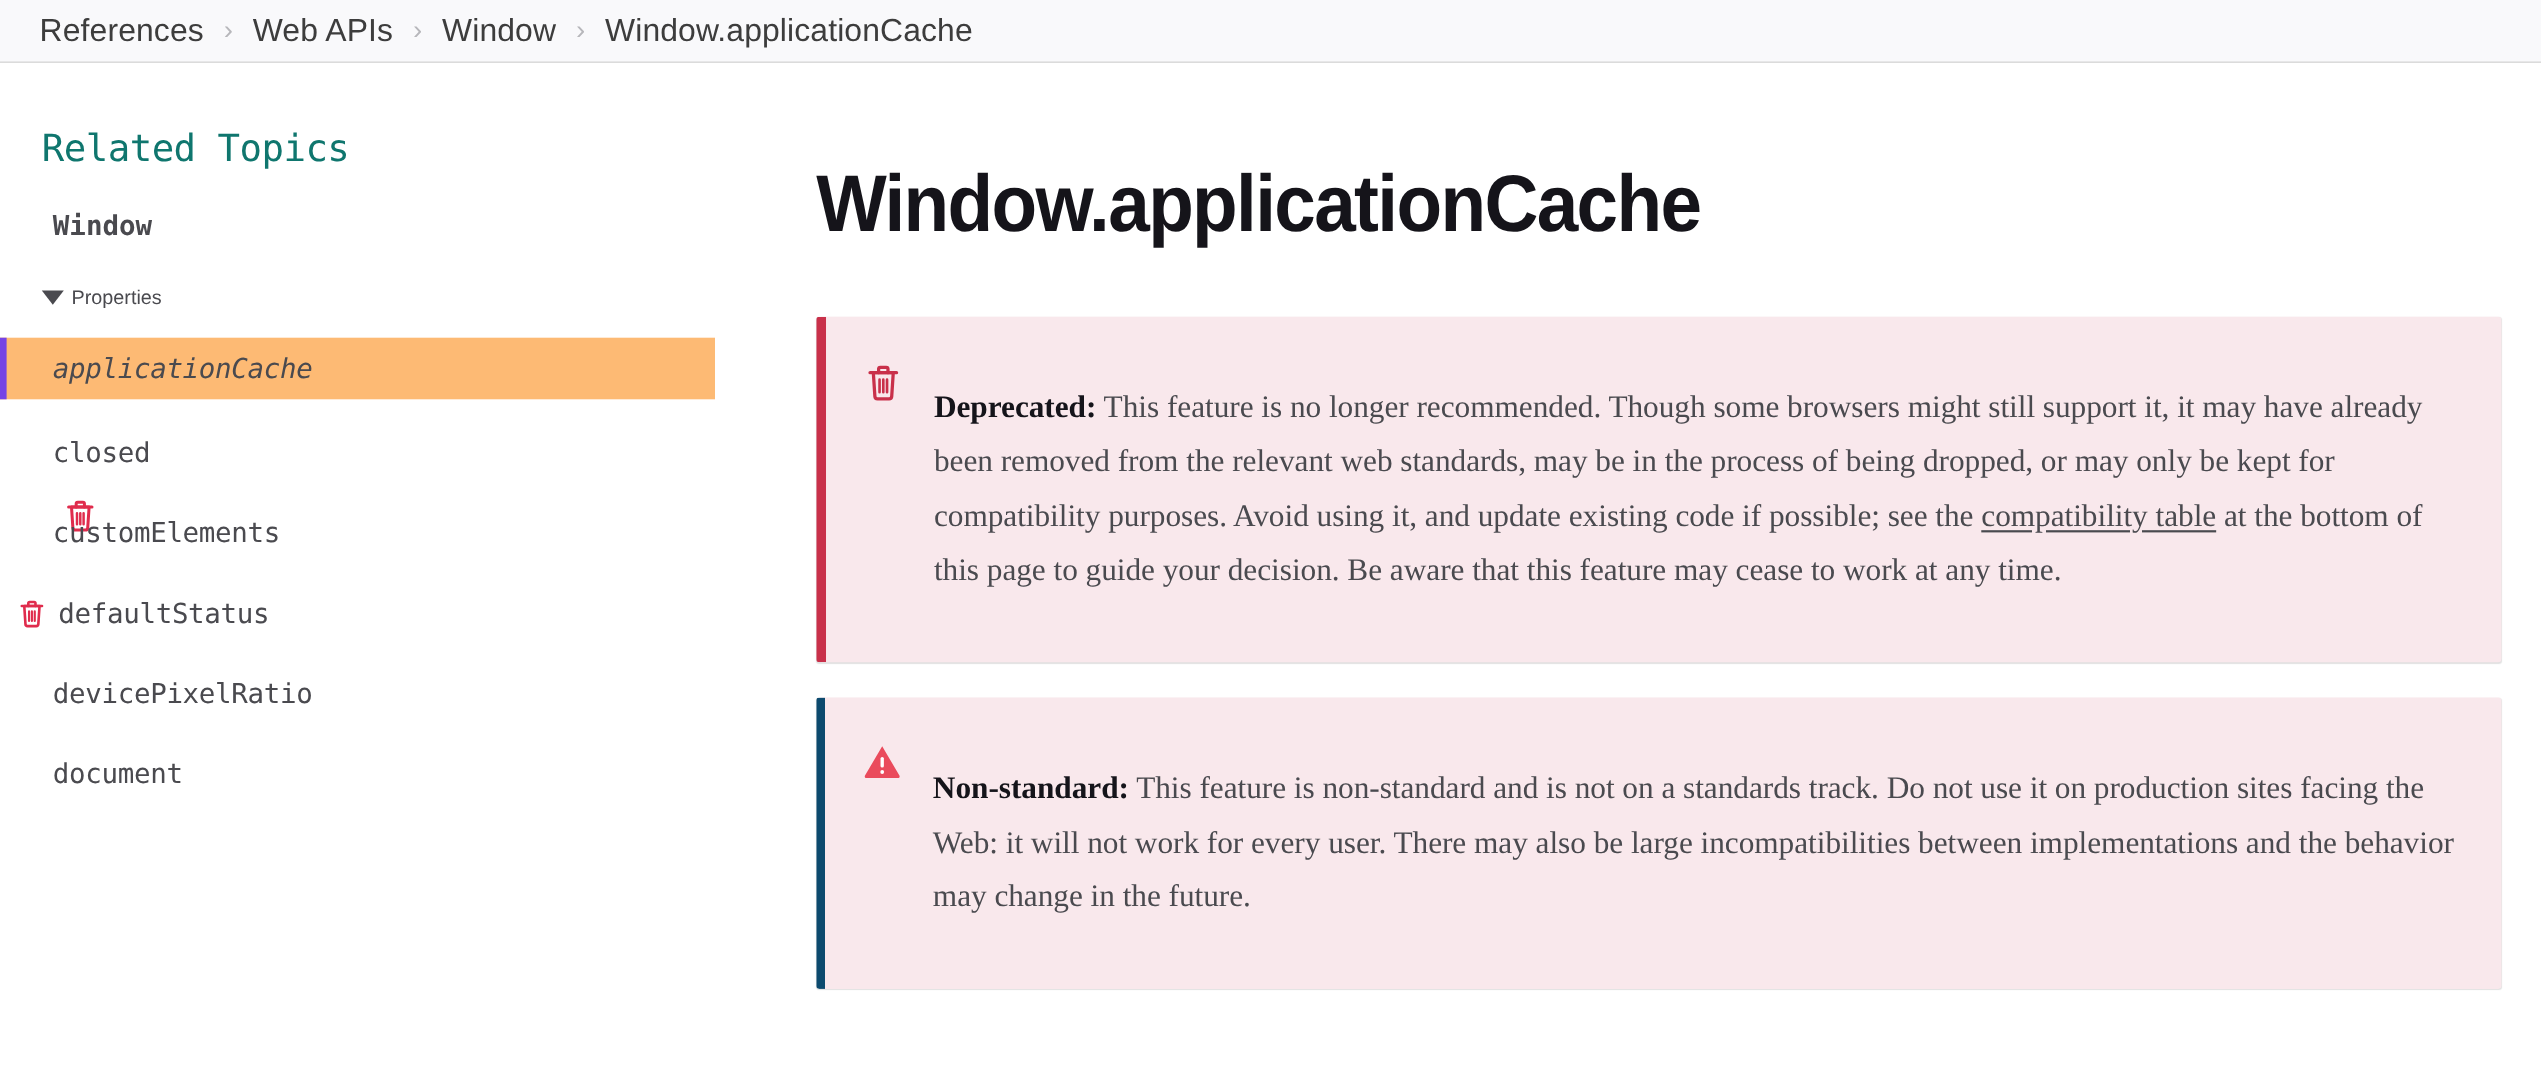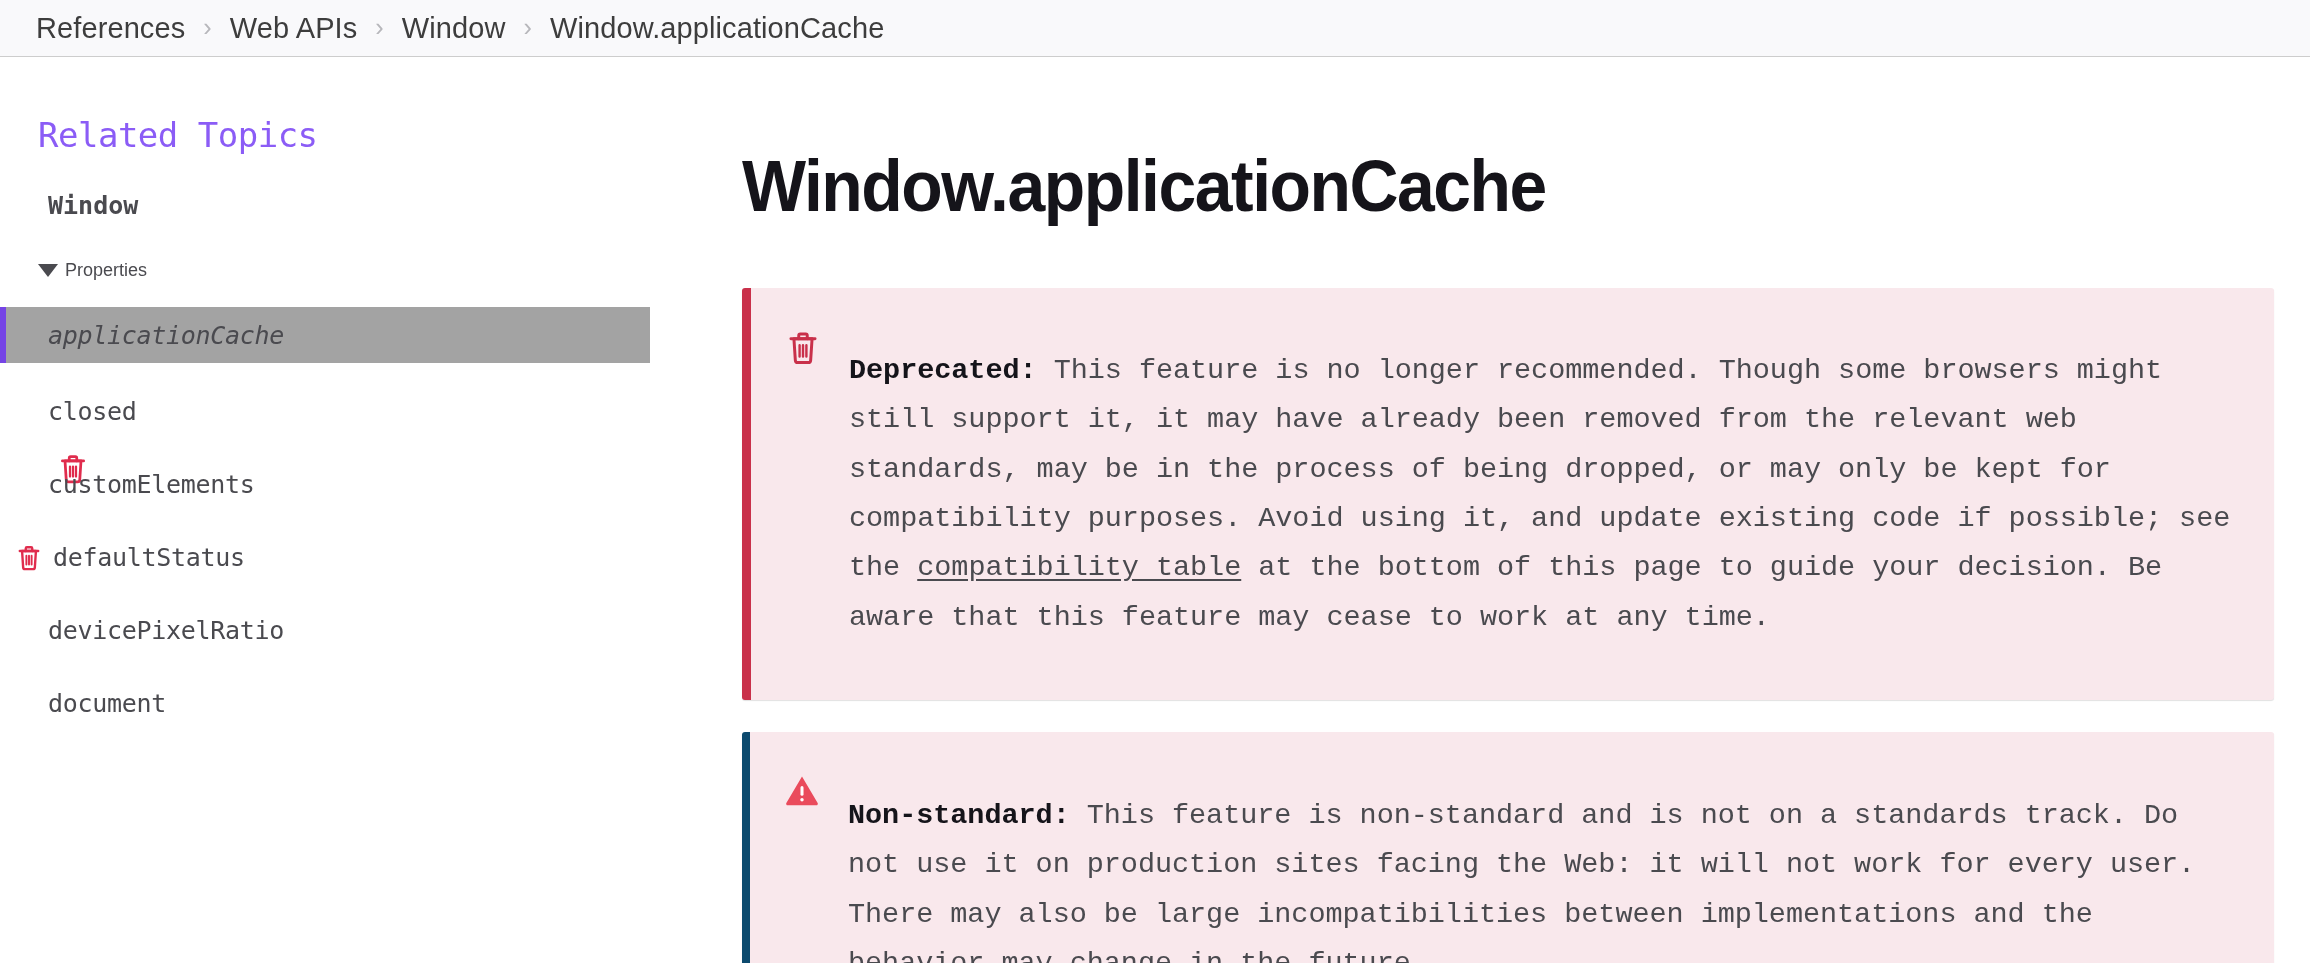--- a/index.html
+++ b/index.html
@@ -61,21 +61,21 @@
     width: 700px;
     flex: 0 0 700px;
     padding: 58px 0 0 0;
     height: 906px;
     overflow: hidden;
     position: relative;
   }
   .sidebar-title {
     font-family: "DejaVu Sans Mono", "Liberation Mono", monospace;
     font-size: 34px;
-    color: #8b5cf6;
+    color: #0f766e;
     padding: 0 0 0 38px;
     margin: 0 0 36px 0;
     font-weight: 400;
     letter-spacing: -0.5px;
   }
   .sidebar-group-title {
     font-family: "DejaVu Sans Mono", "Liberation Mono", monospace;
     font-size: 25px;
     font-weight: 700;
     color: #4a4a4f;
@@ -115,21 +115,21 @@
     cursor: pointer;
   }
   .prop-label {
     font-family: "DejaVu Sans Mono", "Liberation Mono", monospace;
     font-size: 25px;
     color: #4a4a4f;
     letter-spacing: -0.3px;
     white-space: nowrap;
   }
   .prop-item.active {
-    background: #a3a3a3;
+    background: #fdba74;
     border-left: 6px solid #7544e5;
     padding-left: 42px;
     margin-left: 0;
     width: 650px;
     height: 56px;
   }
   .prop-item.active .prop-label {
     font-style: italic;
     color: #4a4a4f;
   }
@@ -179,21 +179,21 @@
     width: 44px;
     margin-right: 24px;
     padding-top: 11px;
     display: flex;
     justify-content: center;
   }
   .notice-body {
     font-size: 28.5px;
     line-height: 1.73;
     color: #4a4a4f;
-    font-family: Liberation Mono, monospace;
+    font-family: Liberation Serif, serif;
     letter-spacing: -0.05px;
   }
   .notice-body b { color: #15141a; font-weight: 700; }
   .notice-link {
     color: #4a4a4f;
     text-decoration: underline;
     text-underline-offset: 4px;
     cursor: pointer;
   }
 </style>

